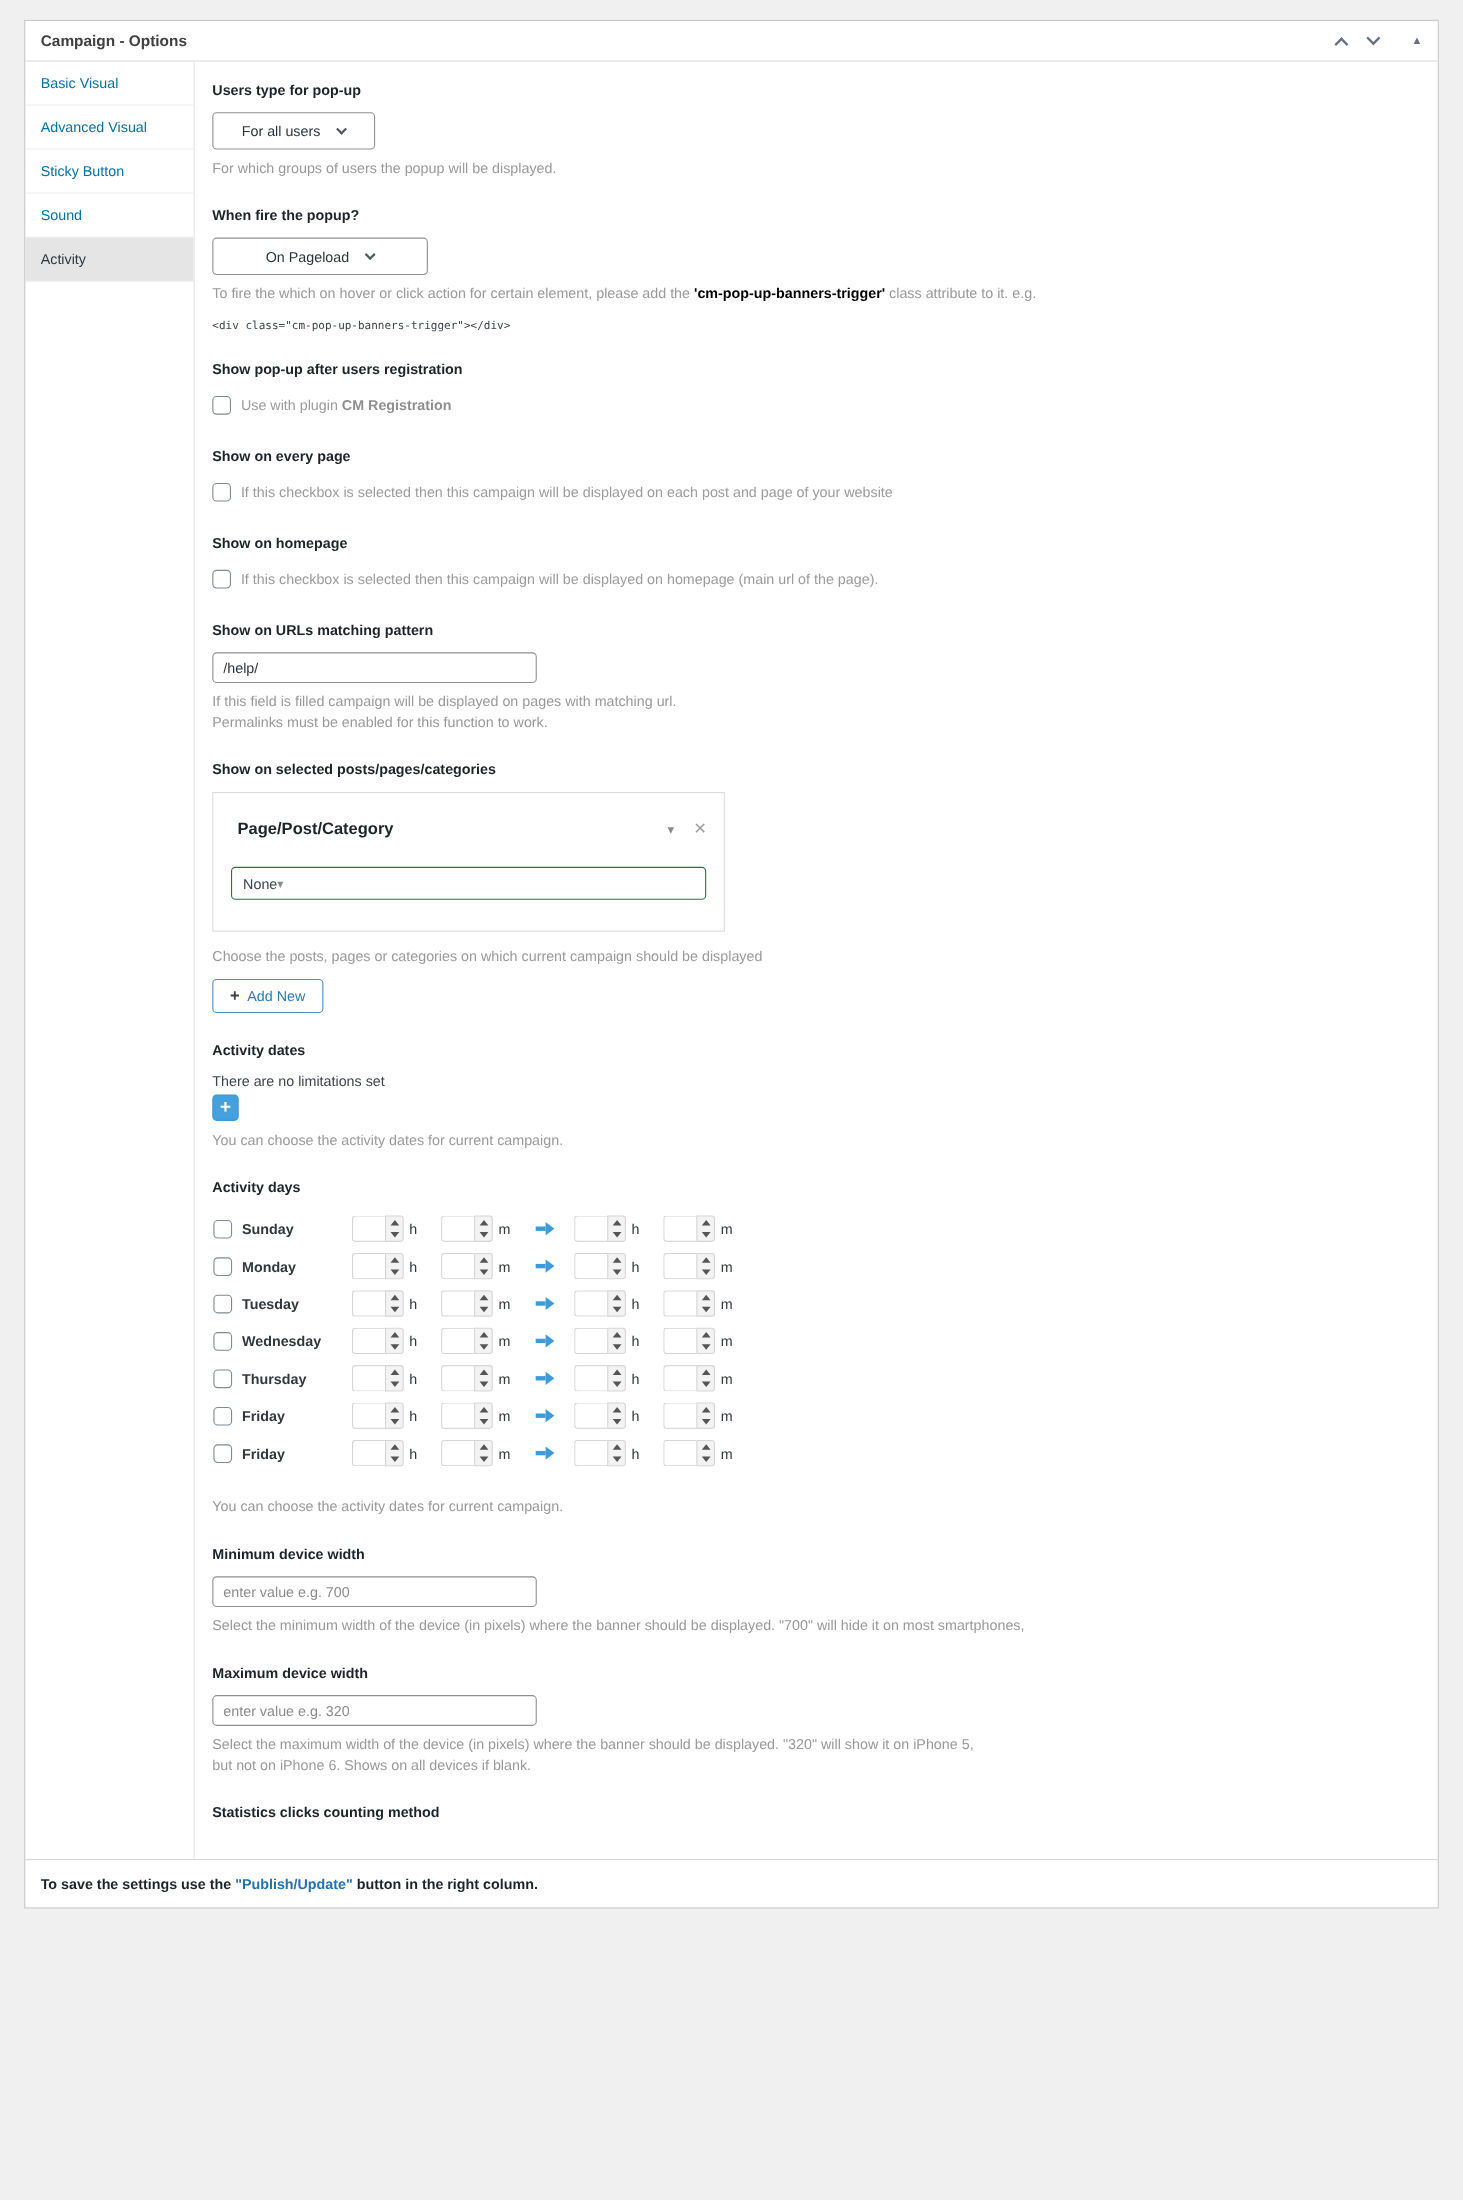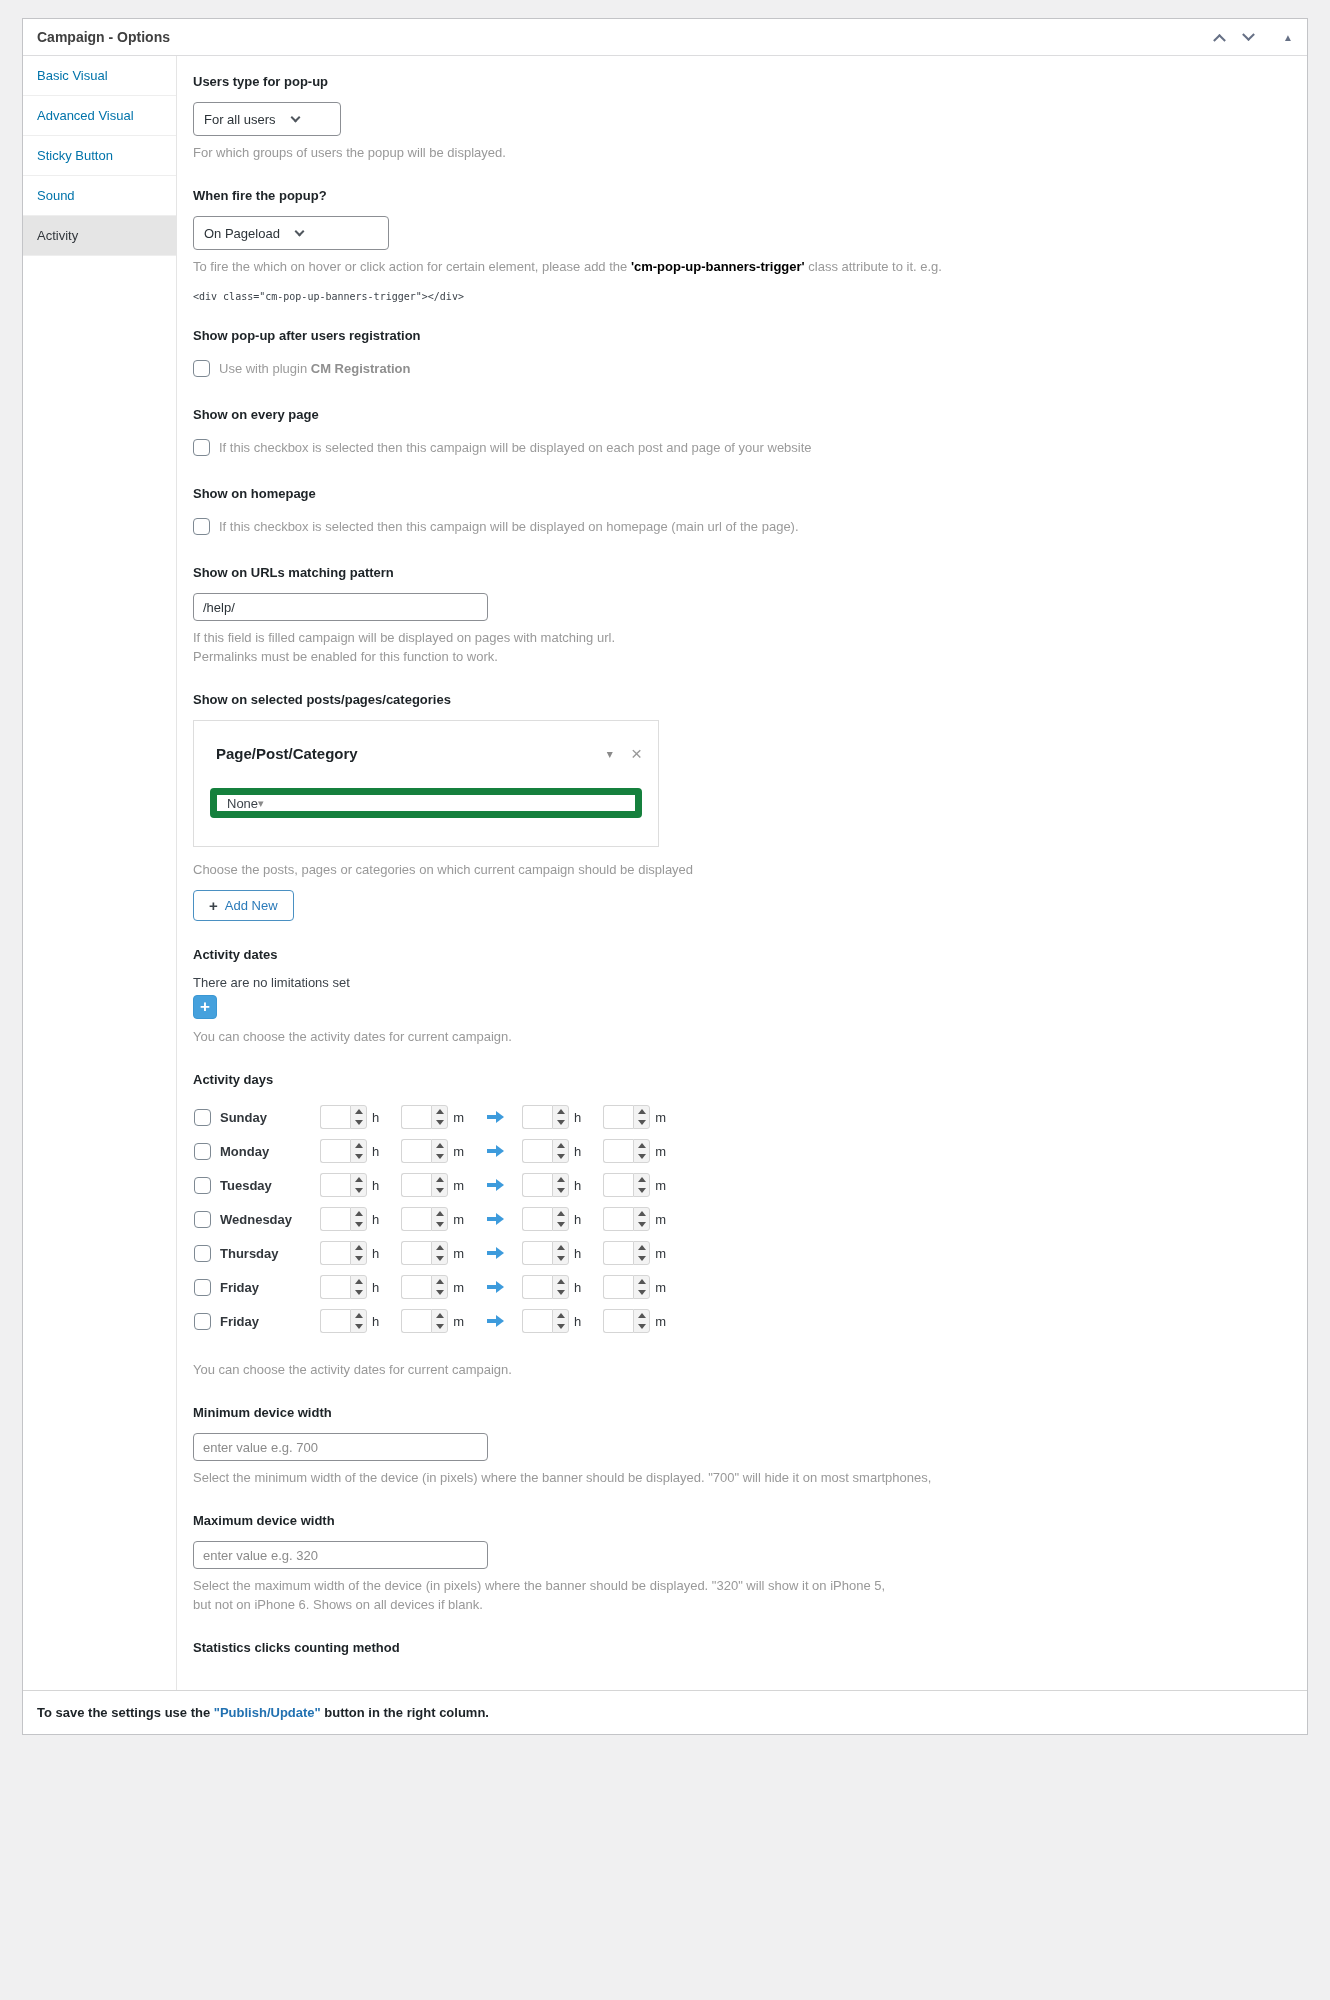--- a/index.html
+++ b/index.html
@@ -32,21 +32,21 @@
     border-bottom:1px solid #eeeeee; font-size:13px; cursor:pointer;
   }
   .side-item.active { background:#e5e5e5; color:#32373c; }
   .content { flex:1; border-left:1px solid #e5e5e5; padding:16px 16px 22px 16px; }
   
   .sec-h { font-size:13px; font-weight:bold; color:#1d2327; margin:26px 0 13px 0; }
   .sec-h.first { margin-top:2px; }
   .help { color:#999999; font-size:13px; line-height:19px; }
   .help b { color:#000000; }
   .wp-select {
-    display:inline-flex; align-items:center; justify-content:flex-start;
+    display:inline-flex; align-items:center; justify-content:center;
     height:28px; border:1px solid #8c8f94; border-radius:4px; background:#fff;
     padding:16px 10px; font-size:13px; color:#2c3338; cursor:pointer; margin-bottom:7px;
   }
   .chev { width:7px; height:7px; border-right:2px solid #50575e; border-bottom:2px solid #50575e; transform:rotate(45deg); margin-left:16px; margin-top:-3px; }
   .text-input {
     width:295px; height:28px; border:1px solid #8c8f94; border-radius:4px;
     padding:0 9px; font-size:13px; color:#2c3338; background:#fff; margin-bottom:7px;
     font-family:"Liberation Sans","DejaVu Sans",sans-serif;
   }
   .text-input::placeholder { color:#8b8b8b; opacity:1; }
@@ -59,21 +59,21 @@
   .gray-label { color:#9b9b9b; font-size:13px; }
   .gray-label b { color:#8f8f8f; }
   
   .ppc-panel { width:466px; border:1px solid #dddddd; background:#fff; padding:24px 16px 28px 16px; margin-top:2px; }
   .ppc-head { display:flex; align-items:center; margin-bottom:26px; }
   .ppc-title { font-size:15px; font-weight:bold; color:#1d2327; flex:1; padding-left:6px; }
   .ppc-collapse { color:#8a8a8a; font-size:12px; margin-right:18px; cursor:pointer; }
   .ppc-close { color:#9a9a9a; font-size:19px; line-height:14px; cursor:pointer; }
   .none-select {
     display:flex; align-items:center; 
-    height:30px; border:7px solid #15803d; border-radius:4px; padding:0 10px;
+    height:30px; border:1px solid #15803d; border-radius:4px; padding:0 10px;
     color:#3c434a; cursor:pointer;
   }
   .none-tri { color:#8a8a8a; font-size:11px; }
   
   .add-new-btn {
     display:inline-flex; align-items:center; gap:7px; margin-top:11px;
     border:1px solid #4a90c2; border-radius:4px; background:#fff;
     padding:6px 15px; font-size:13px; color:#2a7ab9; cursor:pointer;
     font-family:"Liberation Sans","DejaVu Sans",sans-serif;
   }

